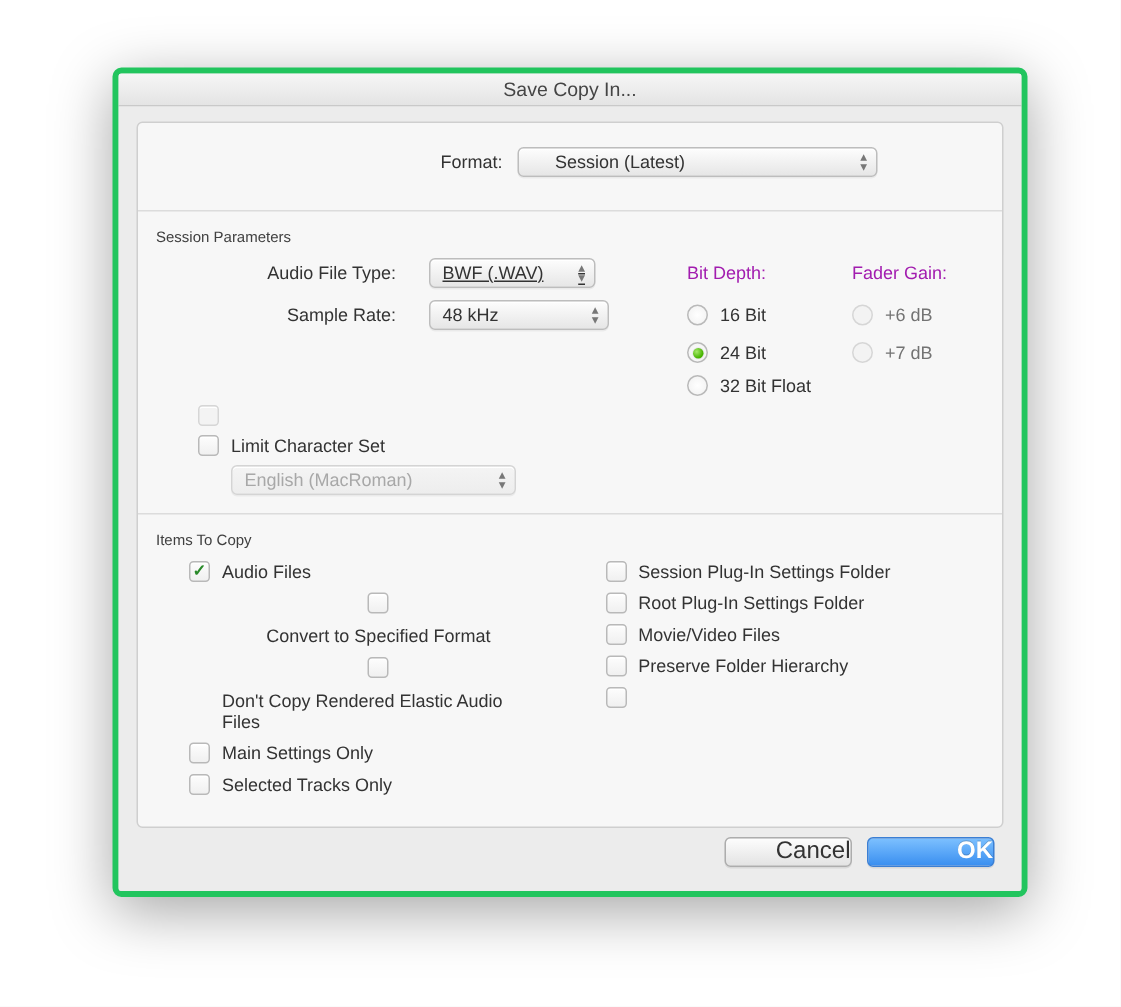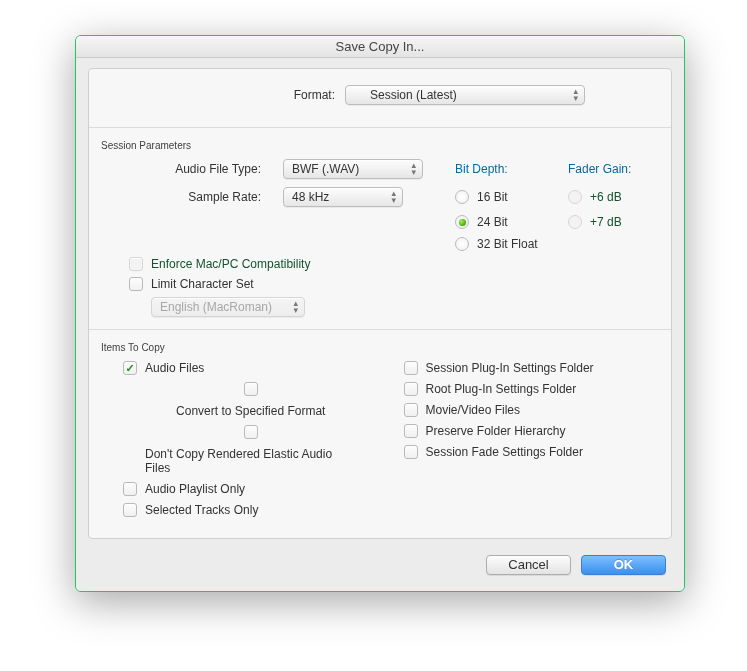--- a/index.html
+++ b/index.html
@@ -9,24 +9,24 @@
     font-family: "Lucida Grande", "Helvetica Neue", Arial, sans-serif;
     font-size: 12px;
     background: #fff;
     width: 747px;
     height: 671px;
     position: relative;
   }
   .window {
     position: absolute;
     left: 75px;
-    top: 35px;
+    top: 45px;
     width: 610px;
     background: #ececec;
-    border: 1px solid #22c55e;
+    border: 4px solid #22c55e;
     border-radius: 6px;
     box-shadow: 0 10px 40px rgba(0,0,0,0.35);
     overflow: hidden;
   }
   .titlebar {
     height: 22px;
     line-height: 22px;
     text-align: center;
     background: linear-gradient(#f6f6f6, #e4e4e4);
     border-bottom: 1px solid #c9c9c9;
@@ -35,21 +35,20 @@
   }
   .content {
     padding: 10px 12px 12px 12px;
     background: #ececec;
   }
   .panel {
     background: #f7f7f7;
     border: 1px solid #cfcfcf;
     border-radius: 4px;
     padding: 10px 12px 14px 12px;
-    margin-bottom: 10px;
   }
   .format-row {
     display: flex;
     align-items: center;
     justify-content: center;
     gap: 10px;
     padding: 6px 0 10px 0;
   }
   .label-right {
     text-align: right;
@@ -98,21 +97,21 @@
     margin-left: 28px;
   }
   .check-row, .radio-row {
     display: flex;
     align-items: center;
     gap: 8px;
     color: #333;
     font-size: 12px;
   }
   .check-row.disabled, .radio-row.disabled {
-    color: #14532d;
+    color: #737373;
   }
   .checkbox {
     width: 14px;
     height: 14px;
     border: 1px solid #b9b9b9;
     border-radius: 3px;
     background: linear-gradient(#fdfdfd,#f0f0f0);
     display: inline-flex;
     align-items: center;
     justify-content: center;
@@ -145,21 +144,21 @@
   }
   .radio.selected::after {
     content: "";
     width: 7px;
     height: 7px;
     border-radius: 50%;
     background: radial-gradient(circle at 35% 35%, #a6e86a, #47b400 65%);
     box-shadow: 0 0 1px rgba(0,0,0,0.3);
   }
   .col-header {
-    color: #0369a1;
+    color: #a21caf;
     font-size: 12px;
   }
   .items-panel .cols {
     display: grid;
     grid-template-columns: 1fr 1fr;
     column-gap: 20px;
     gap: 47px;
   }
   .items-panel .col > .check-row {
     margin-bottom: 7px;
@@ -171,22 +170,22 @@
   .button-row {
     display: flex;
     justify-content: flex-end;
     gap: 10px;
     padding: 6px 6px 4px 6px;
   }
   .btn {
     width: 85px;
     height: 20px;
     border-radius: 4px;
-    font-size: 13px;
-    text-align: center;
+    font-size: 16px;
+    text-align: right;
     line-height: 18px;
     border: 1px solid #adadad;
     background: linear-gradient(#fdfdfd,#e3e3e3);
     color: #333;
     box-shadow: 0 1px 0 rgba(0,0,0,0.08);
   }
   .btn.primary {
     border-color: #3b7fd4;
     background: linear-gradient(#7cc0ff,#3a8ff0);
     color: #fff;
@@ -219,21 +218,21 @@
             </span>
         </div>
       </div>
 
       <hr class="sep">
 
       <div class="section-title">Session Parameters</div>
 
       <div class="params-grid">
         <span class="label-right">Audio File Type:</span>
-        <div class="select" style="width:140px;">
+        <div class="select" style="width:111px;text-decoration:underline;">
           <span>BWF (.WAV)</span>
           <span class="arrows">
               <span>▴</span>
               <span>▾</span>
             </span>
         </div>
         <span class="col-header">Bit Depth:</span>
         <span class="col-header">Fader Gain:</span>
 
         <span class="label-right">Sample Rate:</span>
@@ -271,30 +270,29 @@
           <span>32 Bit Float</span>
         </div>
         <span></span>
       </div>
 
       <div class="spacer6"></div>
 
       <div class="indent-left">
         <div class="check-row disabled">
           <span class="checkbox disabled"></span>
-          <span>Enforce Mac/PC Compatibility</span>
         </div>
         <div class="spacer6"></div>
         <div class="check-row">
           <span class="checkbox"></span>
           <span>Limit Character Set</span>
         </div>
         <div class="spacer6"></div>
         <div style="margin-left:22px;">
-          <div class="select disabled" style="width:154px;">
+          <div class="select disabled" style="width:190px;">
             <span>English (MacRoman)</span>
             <span class="arrows">
                 <span>▴</span>
                 <span>▾</span>
               </span>
           </div>
         </div>
       </div>
 
       <hr class="sep">
@@ -310,21 +308,21 @@
             <div class="check-row nested">
               <span class="checkbox"></span>
               <span>Convert to Specified Format</span>
             </div>
             <div class="check-row nested">
               <span class="checkbox"></span>
               <span>Don't Copy Rendered Elastic Audio Files</span>
             </div>
             <div class="check-row">
               <span class="checkbox"></span>
-              <span>Audio Playlist Only</span>
+              <span>Main Settings Only</span>
             </div>
             <div class="check-row">
               <span class="checkbox"></span>
               <span>Selected Tracks Only</span>
             </div>
           </div>
           <div class="col">
             <div class="check-row">
               <span class="checkbox"></span>
               <span>Session Plug-In Settings Folder</span>
@@ -336,21 +334,20 @@
             <div class="check-row">
               <span class="checkbox"></span>
               <span>Movie/Video Files</span>
             </div>
             <div class="check-row">
               <span class="checkbox"></span>
               <span>Preserve Folder Hierarchy</span>
             </div>
             <div class="check-row">
               <span class="checkbox"></span>
-              <span>Session Fade Settings Folder</span>
             </div>
           </div>
         </div>
       </div>
     </div>
 
     <div class="button-row">
       <div class="btn">Cancel</div>
       <div class="btn primary">OK</div>
     </div>

